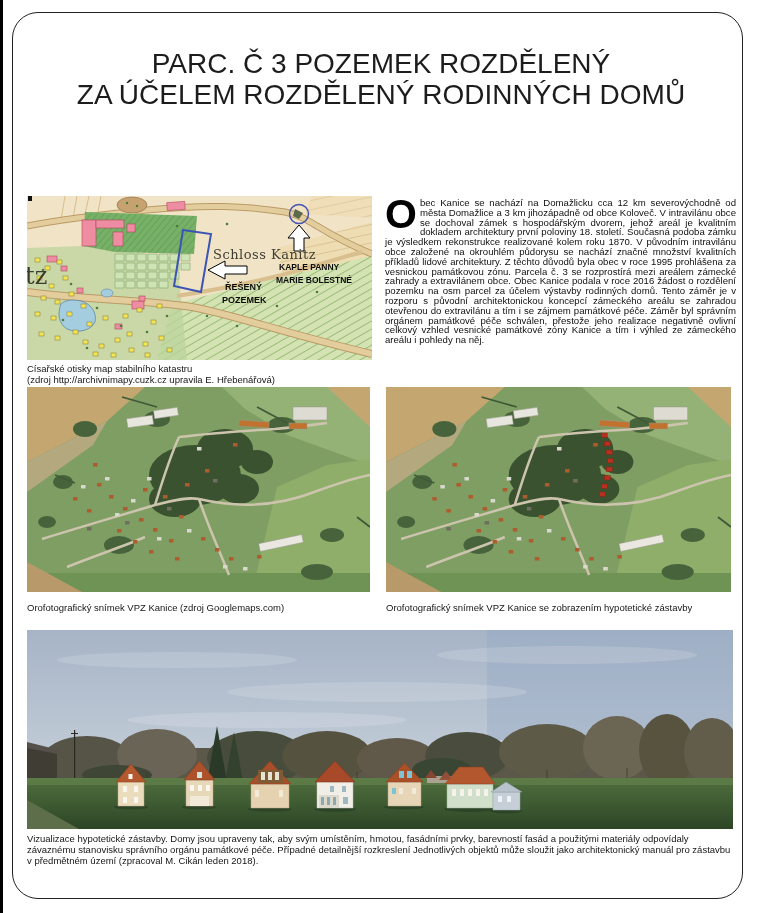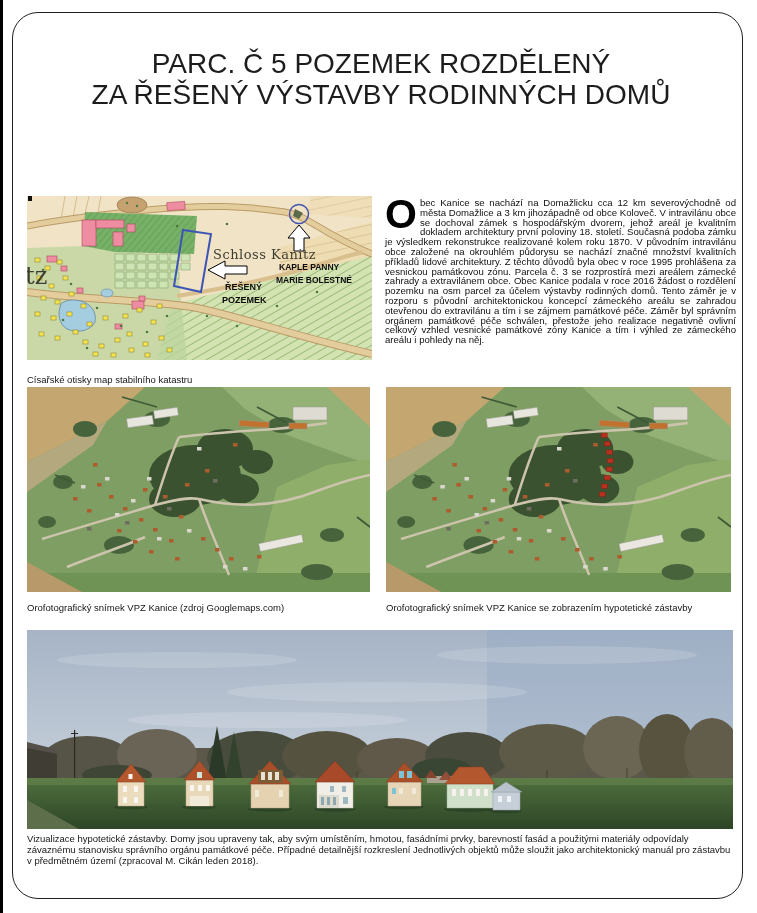--- a/index.html
+++ b/index.html
@@ -14,21 +14,21 @@
     border:1.5px solid #222; border-radius:26px; pointer-events:none;
   }
   .title-block { position:absolute; left:27px; top:48px; width:708px; text-align:center; color:#1c1c1c; }
   .title-block h1 { font-size:36px; line-height:44px; font-weight:400; letter-spacing:1px; }
   .subtitle { font-size:28px; line-height:31px; font-weight:400; }
 
   .figcap { font-size:9.5px; line-height:11px; color:#151515; }
 
   .map-figure { position:absolute; left:27px; top:196px; width:345px; }
   .map-canvas { width:345px; height:164px; position:relative; background:#7dd3fc; }
-  .map-figure .figcap { margin-top:14px; }
+  .map-figure .figcap { margin-top:3px; }
 
   .intro {
     position:absolute; left:385px; top:198px; width:351px;
     font-size:9.6px; line-height:9.8px; text-align:justify; color:#101010;
   }
   .dropcap {
     float:left; font-size:41px; line-height:31px; font-weight:700;
     padding-right:3px; padding-top:1px; color:#000;
   }
 
@@ -44,22 +44,22 @@
   .map-label-bold  { font-family:"Liberation Sans", sans-serif; font-weight:bold; fill:#0d0d0d; }
 </style>
 </head>
 <body>
 
 <div class="page">
   <div class="left-strip"></div>
   <div class="frame"></div>
 
   <header class="title-block">
-    <div class="subtitle">PARC. Č 5 POZEMEK ROZDĚLENÝ</div>
-    <div class="subtitle">ZA ŘEŠENÝ VÝSTAVBY RODINNÝCH DOMŮ</div>
+    <div class="subtitle">PARC. Č 3 POZEMEK ROZDĚLENÝ</div>
+    <div class="subtitle">ZA ÚČELEM ROZDĚLENÝ RODINNÝCH DOMŮ</div>
   </header>
 
   <figure class="map-figure">
     <div class="map-canvas">
       <svg width="345" height="164" viewBox="0 0 345 164">
         <defs>
           <pattern id="fieldHatch" width="7" height="7" patternUnits="userSpaceOnUse" patternTransform="rotate(60)">
             <rect width="7" height="7" fill="#d3e4b2"></rect>
               <line x1="0" y1="0" x2="0" y2="7" stroke="#8fb06d" stroke-width="1.6"></line>
           </pattern>

